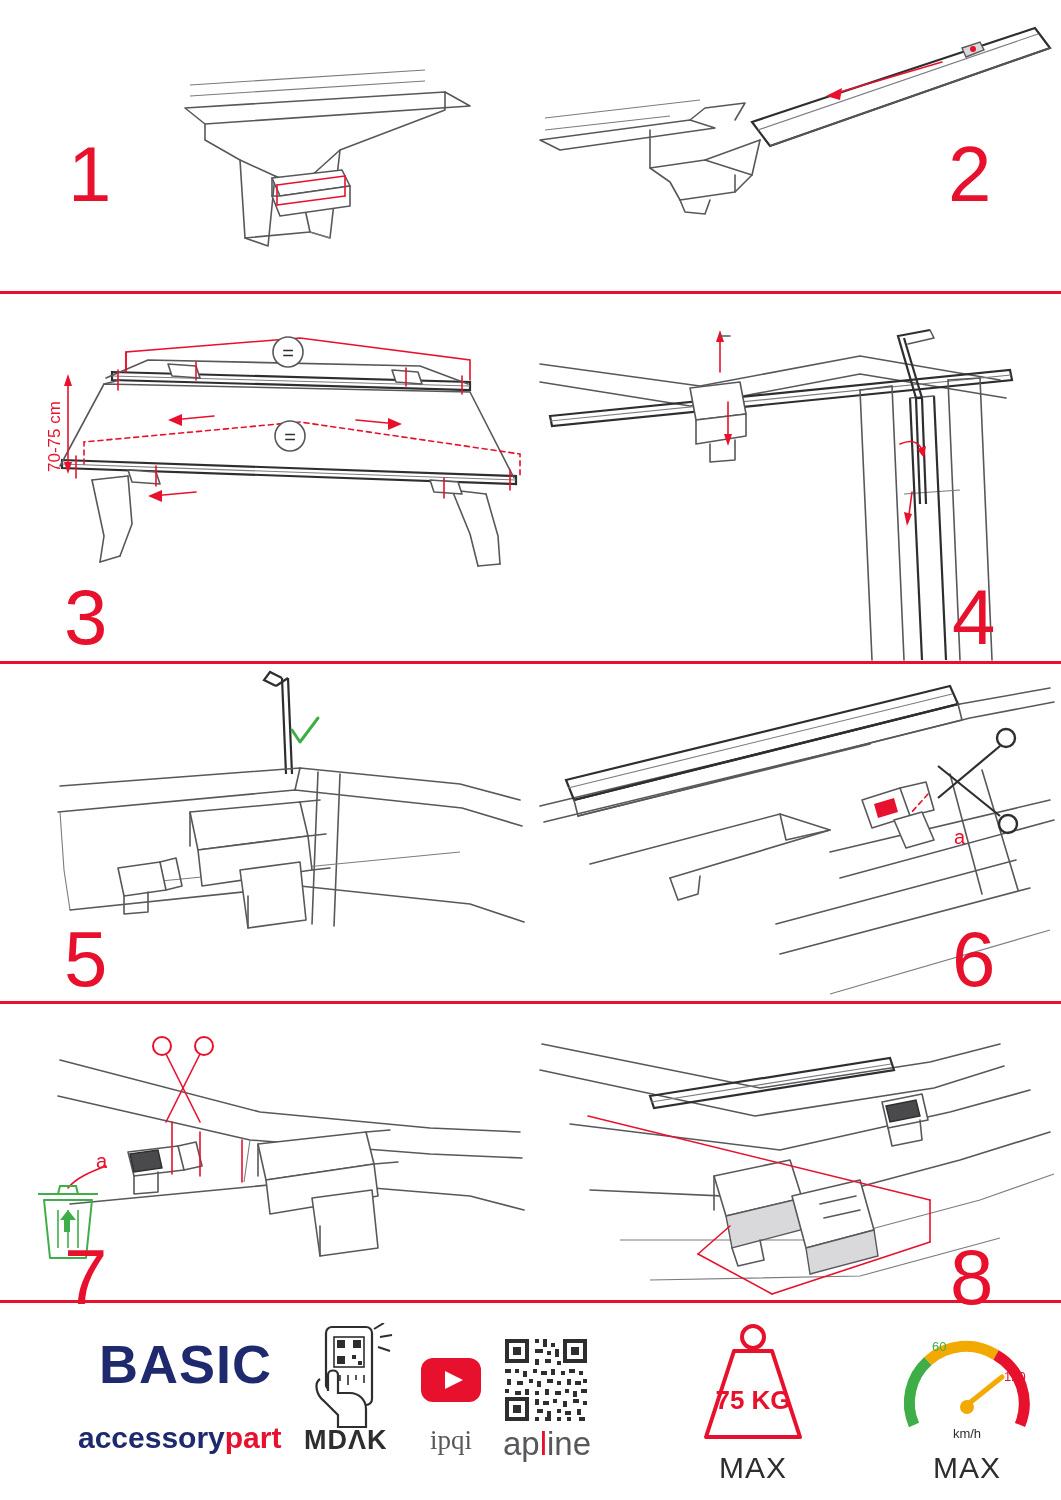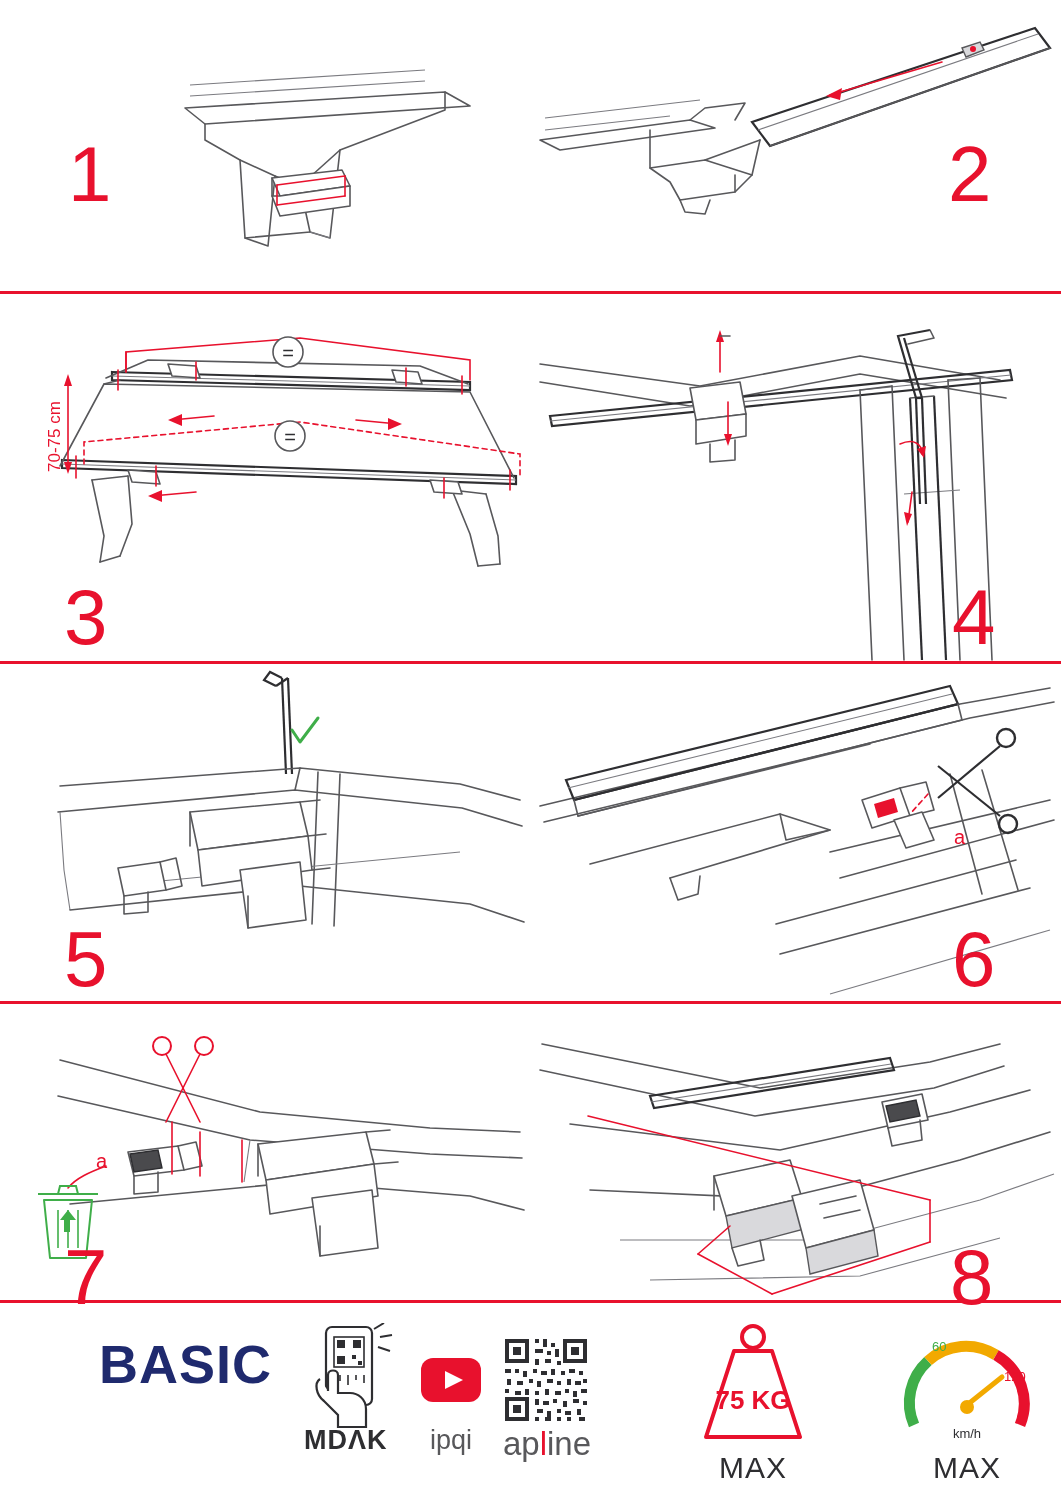--- a/index.html
+++ b/index.html
@@ -110,21 +110,21 @@
     font-family: "Liberation Sans", sans-serif;
     font-size: 27px; font-weight: bold; color: #2e2e31;
     letter-spacing: 1px;
   }
   .mdak-label .v { color: #2e2e31; }
 
   .yt-wrap { position: absolute; left: 405px; top: 55px; width: 60px; height: 50px; }
   .yt-label {
     position: absolute; left: 395px; top: 122px; width: 80px;
     text-align: center;
-    font-family: Liberation Sans, sans-serif;
+    font-family: Liberation Serif, serif;
     font-size: 27px; color: #58585b;
   }
 
   .qr-wrap { position: absolute; left: 487px; top: 34px; width: 86px; height: 86px; }
   .qr-label {
     position: absolute; left: 475px; top: 122px; width: 112px;
     text-align: center;
     font-family: "Liberation Sans", sans-serif;
     font-size: 33px; color: #58585b;
   }
@@ -441,20 +441,23 @@
       <path class="red" d="M400 238 L242 290"></path>
       <path class="red" d="M242 290 L168 250"></path>
       <path class="red" d="M168 250 L200 222"></path>
     </svg>
   </div>
   <div class="step-num n8">8</div>
 
   <div class="footer">
 
     <div class="brand-basic">BASIC</div>
+    <div class="brand-accessory">
+      <span>accessory</span><span class="part">part</span>
+    </div>
 
     <div class="mdak-wrap">
       <svg viewBox="0 0 110 110">
         <rect x="22" y="4" width="46" height="78" rx="6" fill="#ffffff" stroke="#2e2e31" stroke-width="2.2"></rect>
         <rect x="30" y="14" width="30" height="30" fill="none" stroke="#2e2e31" stroke-width="1.6"></rect>
         <rect x="33" y="17" width="8" height="8" fill="#2e2e31"></rect>
         <rect x="49" y="17" width="8" height="8" fill="#2e2e31"></rect>
         <rect x="33" y="33" width="8" height="8" fill="#2e2e31"></rect>
         <rect x="48" y="32" width="4" height="4" fill="#2e2e31"></rect>
         <rect x="54" y="38" width="4" height="4" fill="#2e2e31"></rect>

